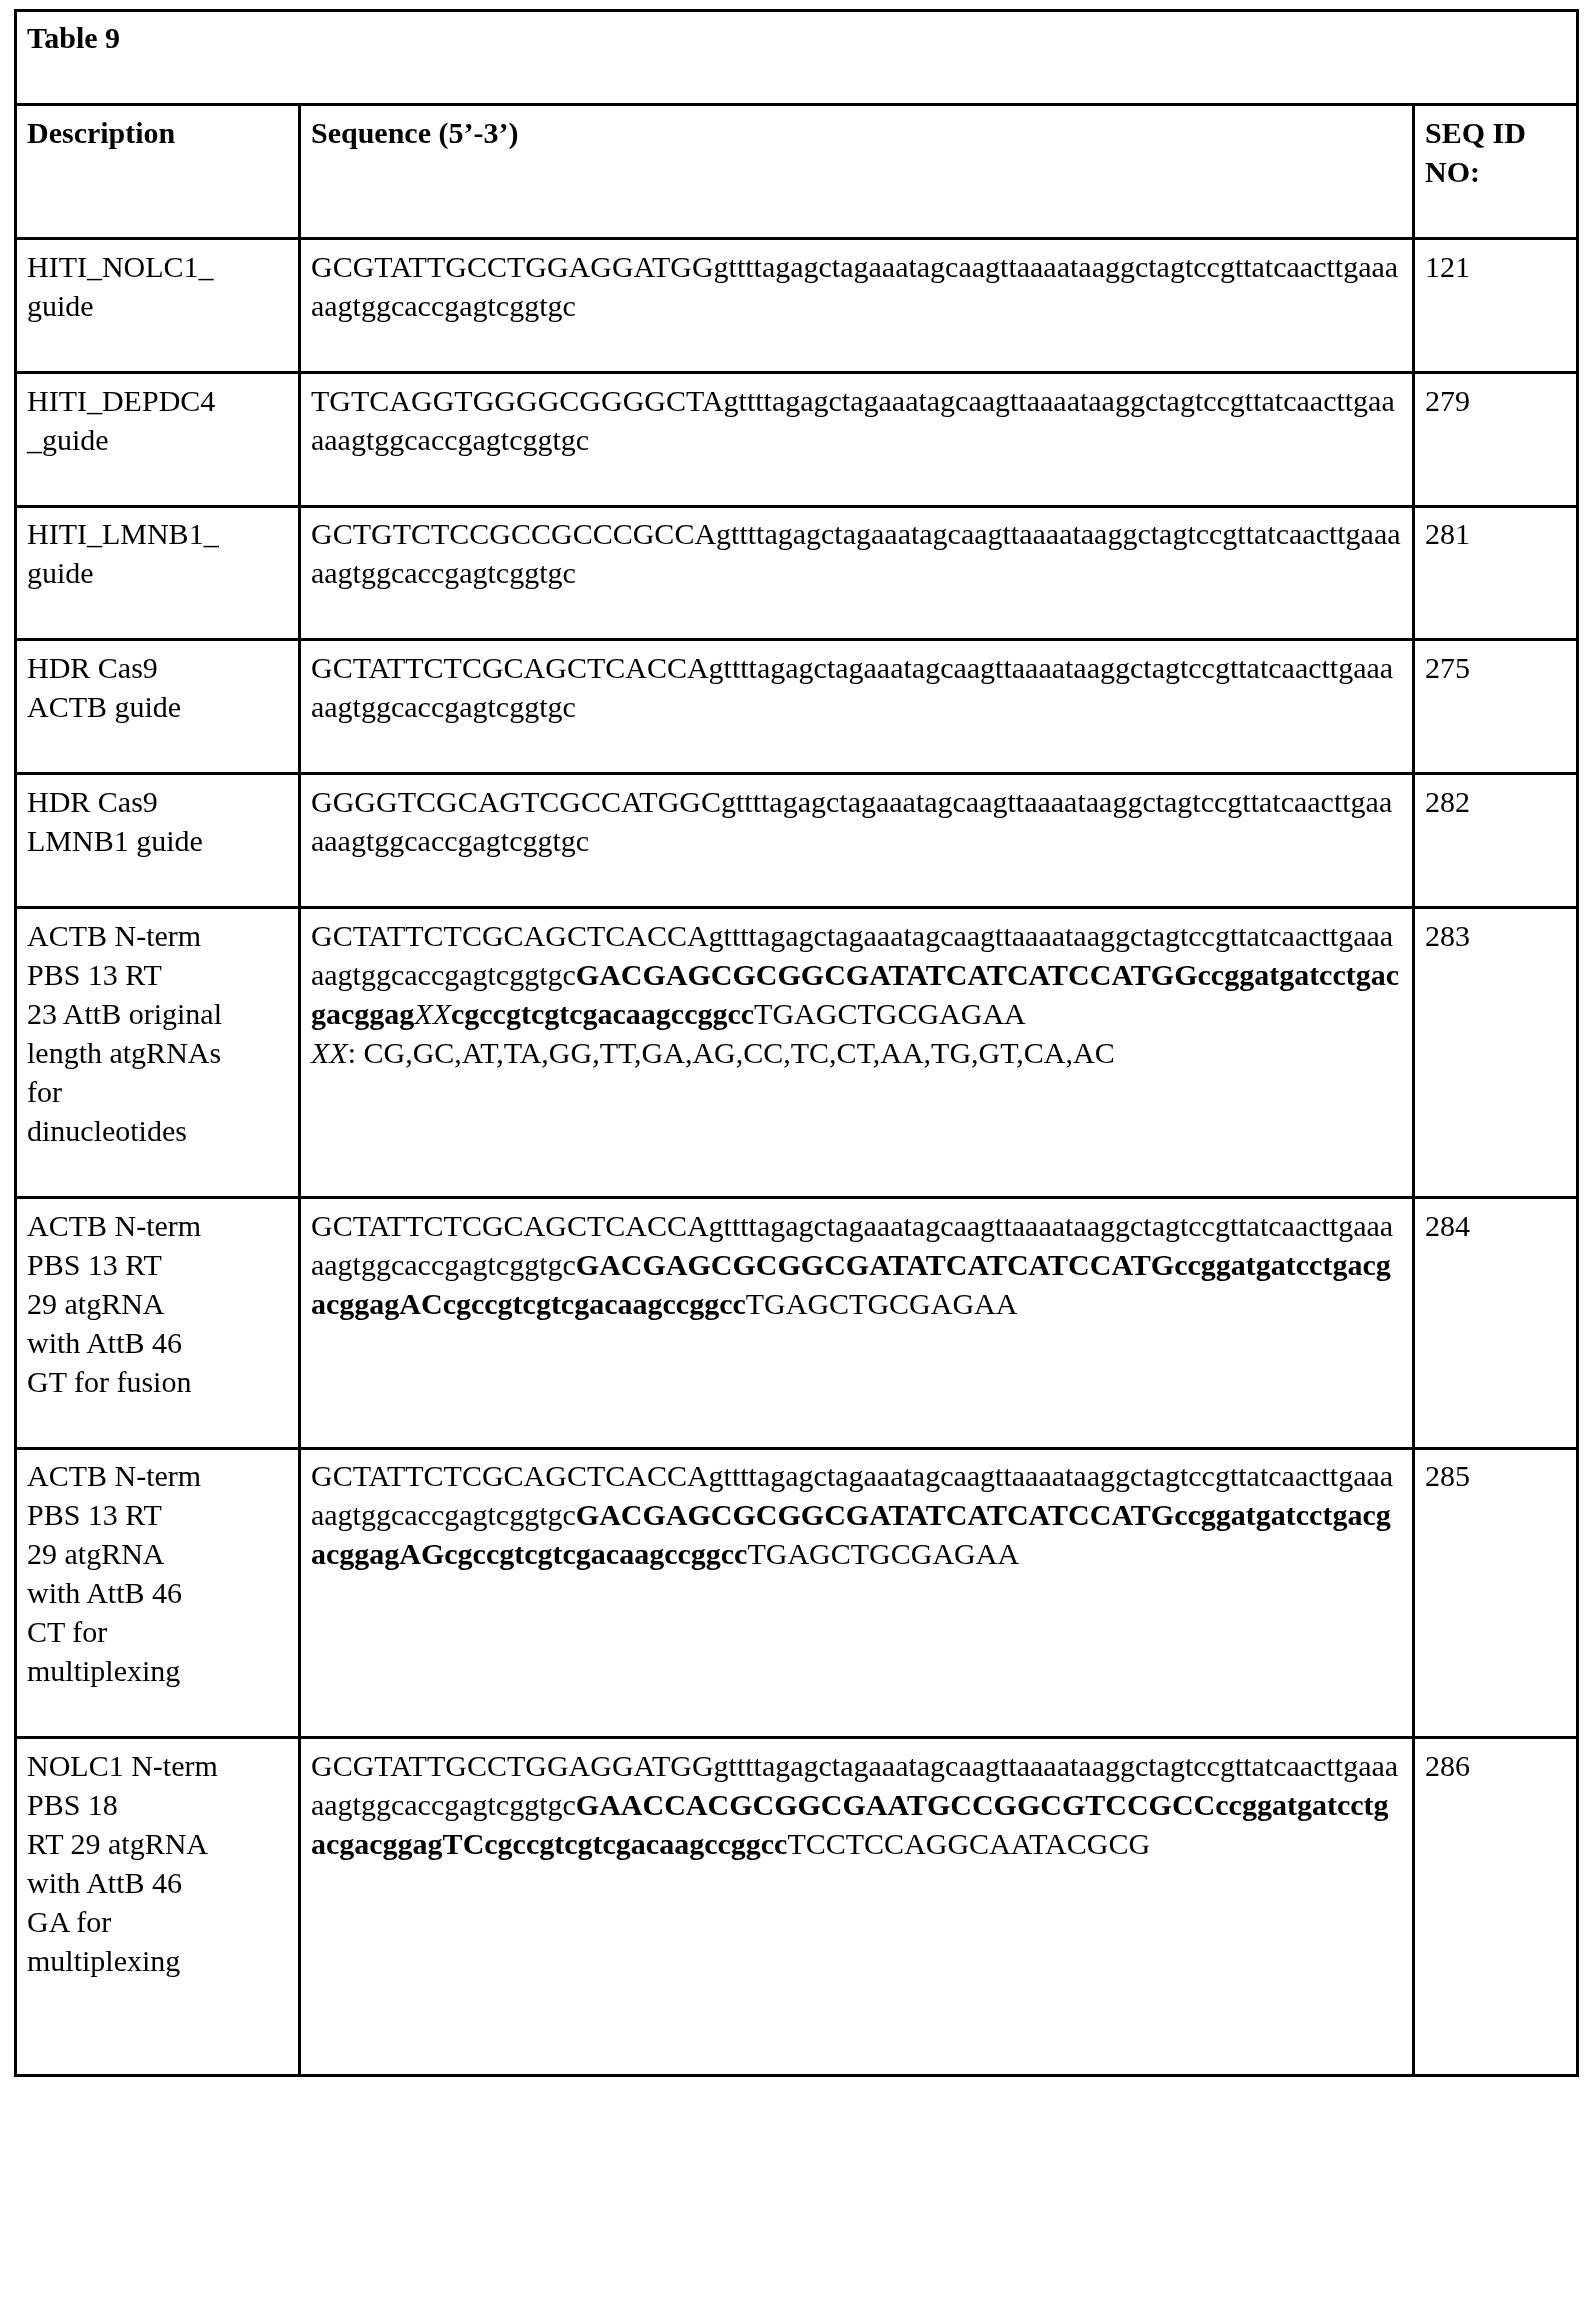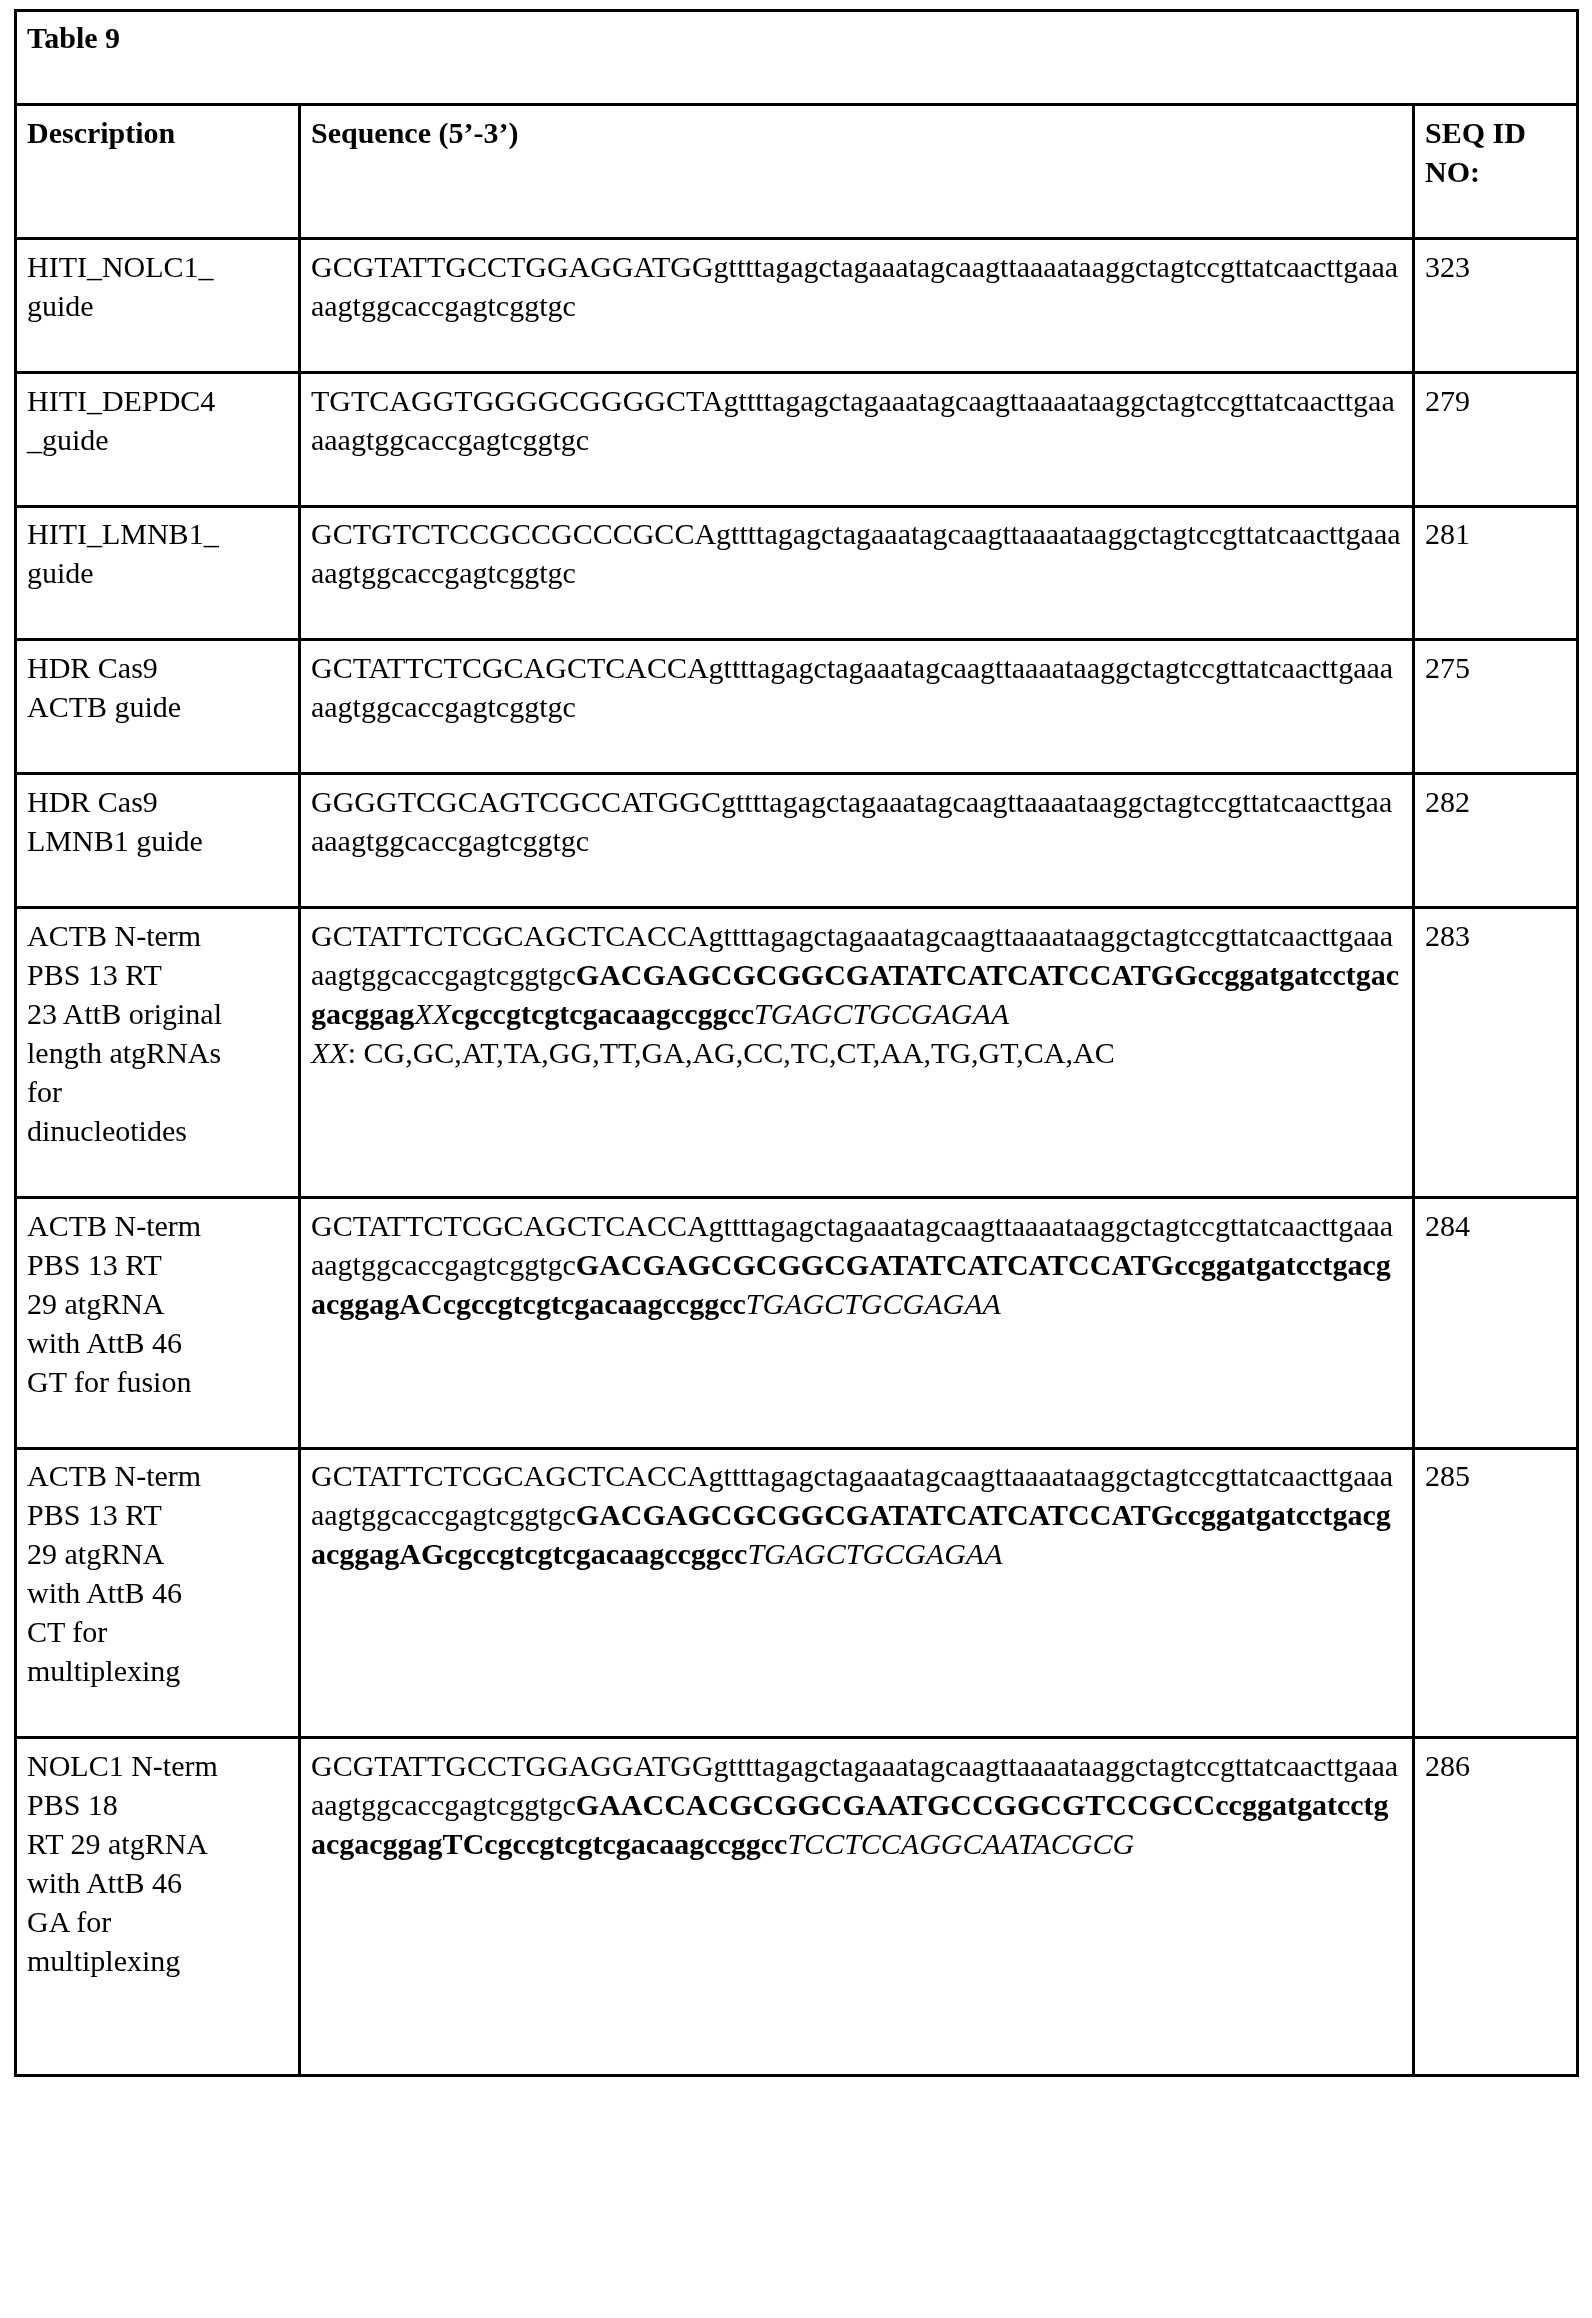--- a/index.html
+++ b/index.html
@@ -48,21 +48,21 @@
   td.seq-cell {
     word-break: break-all;
   }
   td.id-cell {
     word-break: normal;
   }
   .seq-para + .seq-para {
   }
   .seg-plain   { font-weight: normal; font-style: normal; }
   .seg-bold    { font-weight: bold;   font-style: normal; }
-  .seg-italic  { font-weight: normal; font-style: italic; }
+  .seg-italic  { font-weight: normal; }
   .seg-bold-italic { font-weight: normal; font-style: italic; }
   tbody[data-name="table-body"] tr:last-child td {
     padding-bottom: 94px;
   }
 </style>
 </head>
 <body>
 
 <div class="page" data-name="document-page">
   <table class="seq-table" data-name="sequence-table">
@@ -83,21 +83,21 @@
     </thead>
     <tbody data-name="table-body">
         <tr data-name="table-row">
           <td data-name="description-cell" class="desc-cell">
             <div data-name="description-line">HITI_NOLC1_</div>
             <div data-name="description-line">guide</div>
           </td>
           <td data-name="sequence-cell" class="seq-cell">
             <div data-name="sequence-paragraph" class="seq-para"><span data-name="sequence-segment" class="seg-plain">GCGTATTGCCTGGAGGATGGgttttagagctagaaatagcaagttaaaataaggctagtccgttatcaacttgaaaaagtggcaccgagtcggtgc</span></div>
           </td>
-          <td data-name="seq-id-cell" class="id-cell">323</td>
+          <td data-name="seq-id-cell" class="id-cell">121</td>
         </tr>
         <tr data-name="table-row">
           <td data-name="description-cell" class="desc-cell">
             <div data-name="description-line">HITI_DEPDC4</div>
             <div data-name="description-line">_guide</div>
           </td>
           <td data-name="sequence-cell" class="seq-cell">
             <div data-name="sequence-paragraph" class="seq-para"><span data-name="sequence-segment" class="seg-plain">TGTCAGGTGGGGCGGGGCTAgttttagagctagaaatagcaagttaaaataaggctagtccgttatcaacttgaaaaagtggcaccgagtcggtgc</span></div>
           </td>
           <td data-name="seq-id-cell" class="id-cell">279</td>

